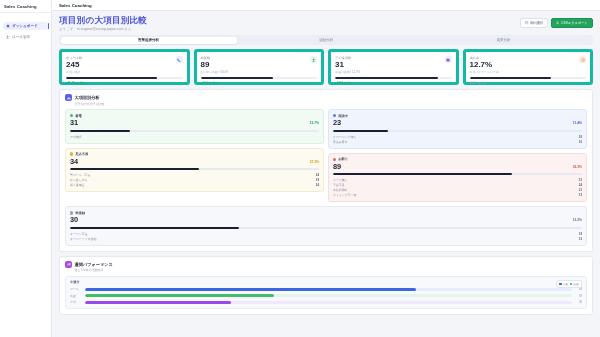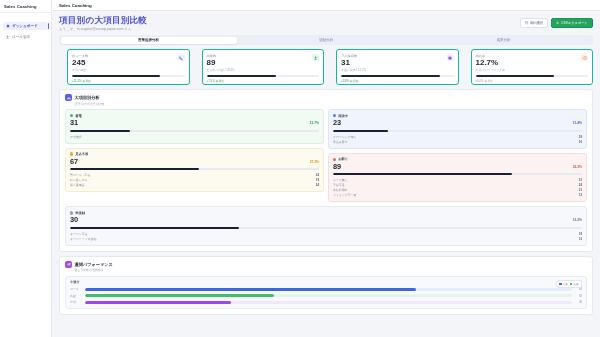--- a/index.html
+++ b/index.html
@@ -67,22 +67,22 @@
   }
   .tab {
     flex: 1; display: flex; align-items: center; justify-content: center;
     font-size: 3.5px; color: #777d90; border-radius: 2.5px;
   }
   .tab.active { background: #ffffff; color: #2b2f41; font-weight: 700; box-shadow: 0 .5px 1px rgba(30,35,60,.12); }
 
   
   .kpi-row { display: flex; gap: 4px; margin-top: 4px; }
   .kpi {
-    flex: 1; background: #fff; border: 1px solid #14b8a6; border-radius: 3px;
-    padding: 3.5px 4px; position: relative; height: 36px; margin-left: 8px;
+    flex: 1; background: #fff; border: 3px solid #14b8a6; border-radius: 3px;
+    padding: 3.5px 4px; position: relative; height: 36px;
   }
   .kpi-label { font-size: 3.2px; color: #8b90a2; }
   .kpi-value { font-size: 8px; font-weight: 700; color: #1f2333; line-height: 1.1; margin-top: 1px; }
   .kpi-note { font-size: 2.9px; color: #a2a7b8; margin-top: .5px; }
   .kpi-bar { height: 1.6px; border-radius: 1px; background: #eceef4; margin-top: 3px; overflow: hidden; }
   .kpi-bar > i { display: block; height: 100%; border-radius: 1px; background: #20243a; }
   .kpi-delta { font-size: 2.9px; margin-top: 2px; display: flex; align-items: center; gap: 1px; }
   .kpi-delta.up { color: #27a25f; }
   .kpi-delta.flat { color: #9aa0b0; }
   .kpi-icon {
@@ -321,21 +321,21 @@
                   <span class="rv"></span>
                 </div>
               </div>
             </div>
 
             <div class="metric m-yellow">
               <div class="m-head">
                 <span class="m-dot" style="background:#e0ae33"></span>
                 <span class="m-name">見込不通</span>
               </div>
-              <div class="m-value">67</div>
+              <div class="m-value">34</div>
               <div class="m-pct" style="top:11px;color:#d79a16">27.3%</div>
               <div class="m-bar">
                   <i style="width:52%"></i>
                 </div>
               <div class="m-rows">
                 <div class="m-row">
                   <span>再コール・不在</span>
                   <span class="rv">24</span>
                 </div>
                 <div class="m-row">

